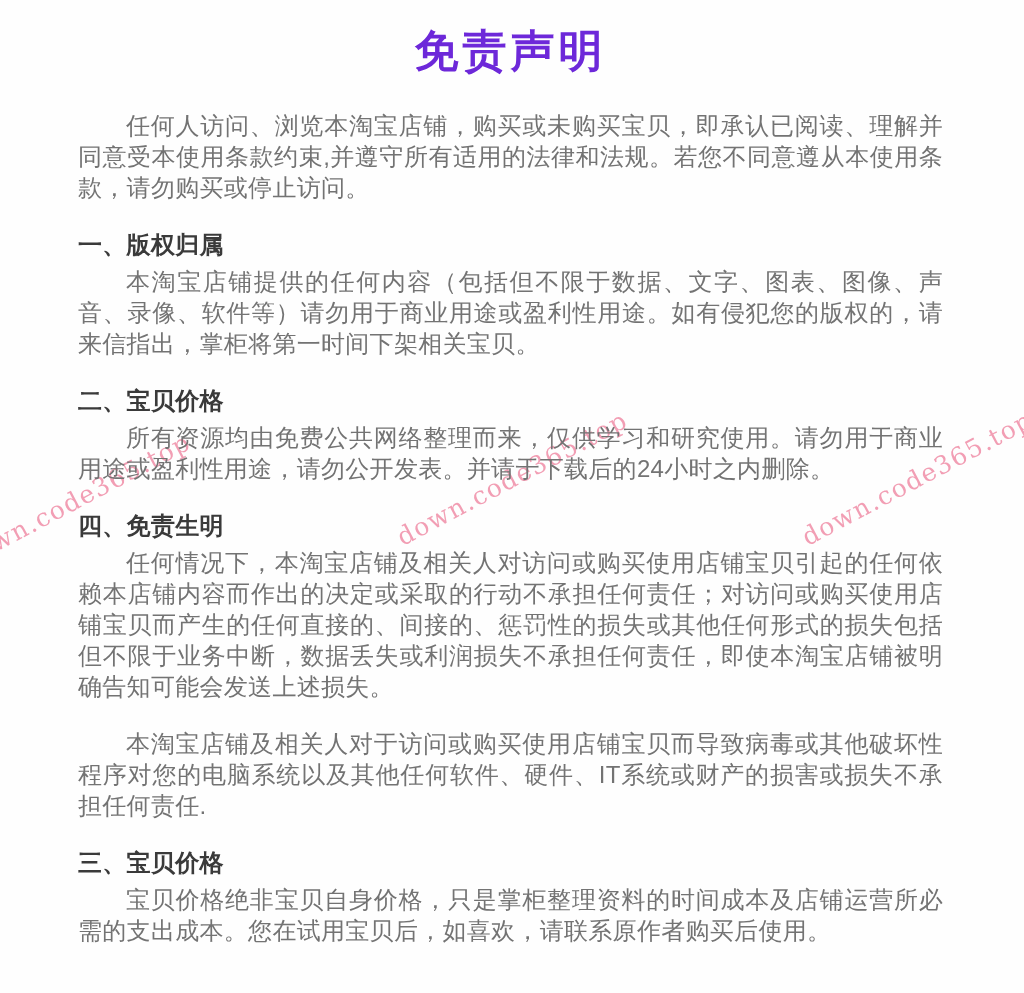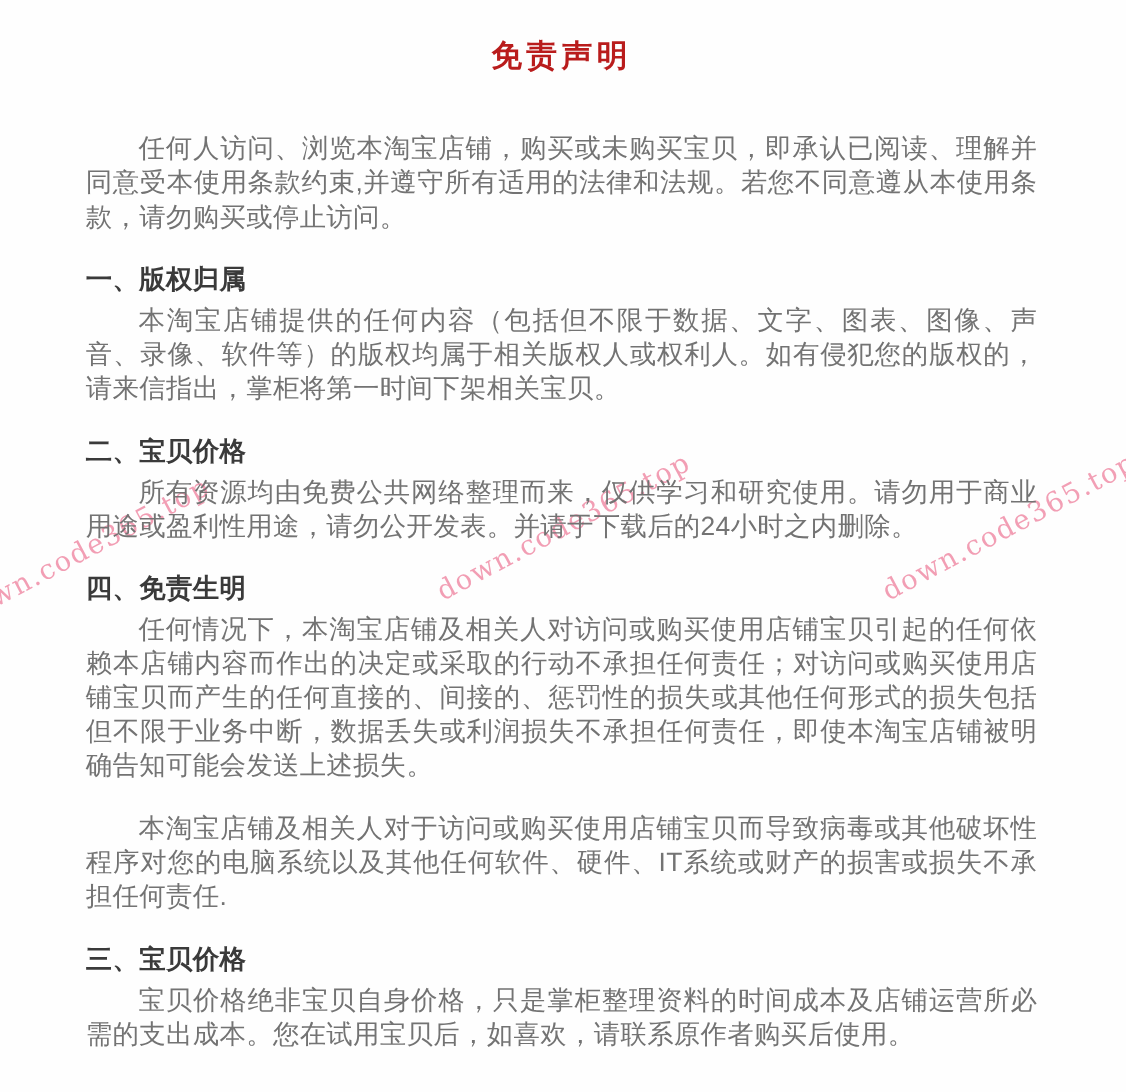--- a/index.html
+++ b/index.html
@@ -13,27 +13,27 @@
     font-family: "Liberation Sans", "DejaVu Sans", sans-serif;
     position: relative;
     overflow: hidden;
   }
   .doc {
     position: relative;
     z-index: 1;
     padding: 25px 81px 0 78px;
   }
   .doc-title {
-    font-size: 28px;
+    font-size: 44px;
     line-height: 52px;
     font-weight: bold;
     letter-spacing: 4px;
     text-align: center;
-    color: #b91c1c;
-    margin: 0 0 43px 0;
+    color: #6d28d9;
+    margin: 0 0 33px 0;
   }
   .doc p {
     font-size: 24px;
     line-height: 31px;
     letter-spacing: 0.3px;
     color: #737373;
     text-indent: 2em;
     text-align: justify;
     margin: 0 0 26px 0;
   }
@@ -69,21 +69,21 @@
 <span class="watermark watermark-2" style="color: rgb(238, 127, 156);">down.code365.top</span>
 <span class="watermark watermark-3" style="color: rgb(238, 127, 156);">down.code365.top</span>
 
 <main class="doc">
   <h1 class="doc-title">免责声明</h1>
 
   <p>任何人访问、浏览本淘宝店铺，购买或未购买宝贝，即承认已阅读、理解并同意受本使用条款约束,并遵守所有适用的法律和法规。若您不同意遵从本使用条款，请勿购买或停止访问。</p>
 
   <section>
     <h2 class="section-heading">一、版权归属</h2>
-    <p>本淘宝店铺提供的任何内容（包括但不限于数据、文字、图表、图像、声音、录像、软件等）的版权均属于相关版权人或权利人。如有侵犯您的版权的，请来信指出，掌柜将第一时间下架相关宝贝。</p>
+    <p>本淘宝店铺提供的任何内容（包括但不限于数据、文字、图表、图像、声音、录像、软件等）请勿用于商业用途或盈利性用途。如有侵犯您的版权的，请来信指出，掌柜将第一时间下架相关宝贝。</p>
   </section>
 
   <section>
     <h2 class="section-heading">二、宝贝价格</h2>
     <p>所有资源均由免费公共网络整理而来，仅供学习和研究使用。请勿用于商业用途或盈利性用途，请勿公开发表。并请于下载后的24小时之内删除。</p>
   </section>
 
   <section>
     <h2 class="section-heading">四、免责生明</h2>
     <p>任何情况下，本淘宝店铺及相关人对访问或购买使用店铺宝贝引起的任何依赖本店铺内容而作出的决定或采取的行动不承担任何责任；对访问或购买使用店铺宝贝而产生的任何直接的、间接的、惩罚性的损失或其他任何形式的损失包括但不限于业务中断，数据丢失或利润损失不承担任何责任，即使本淘宝店铺被明确告知可能会发送上述损失。</p>

